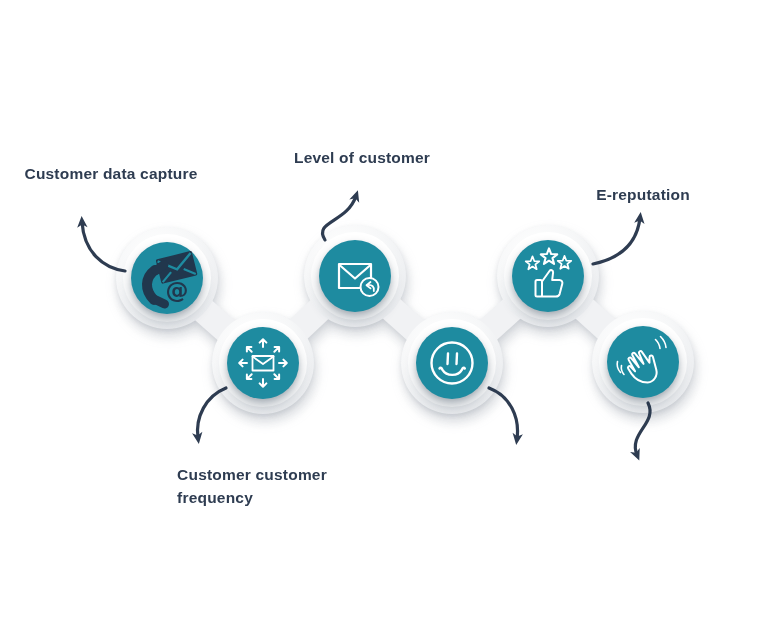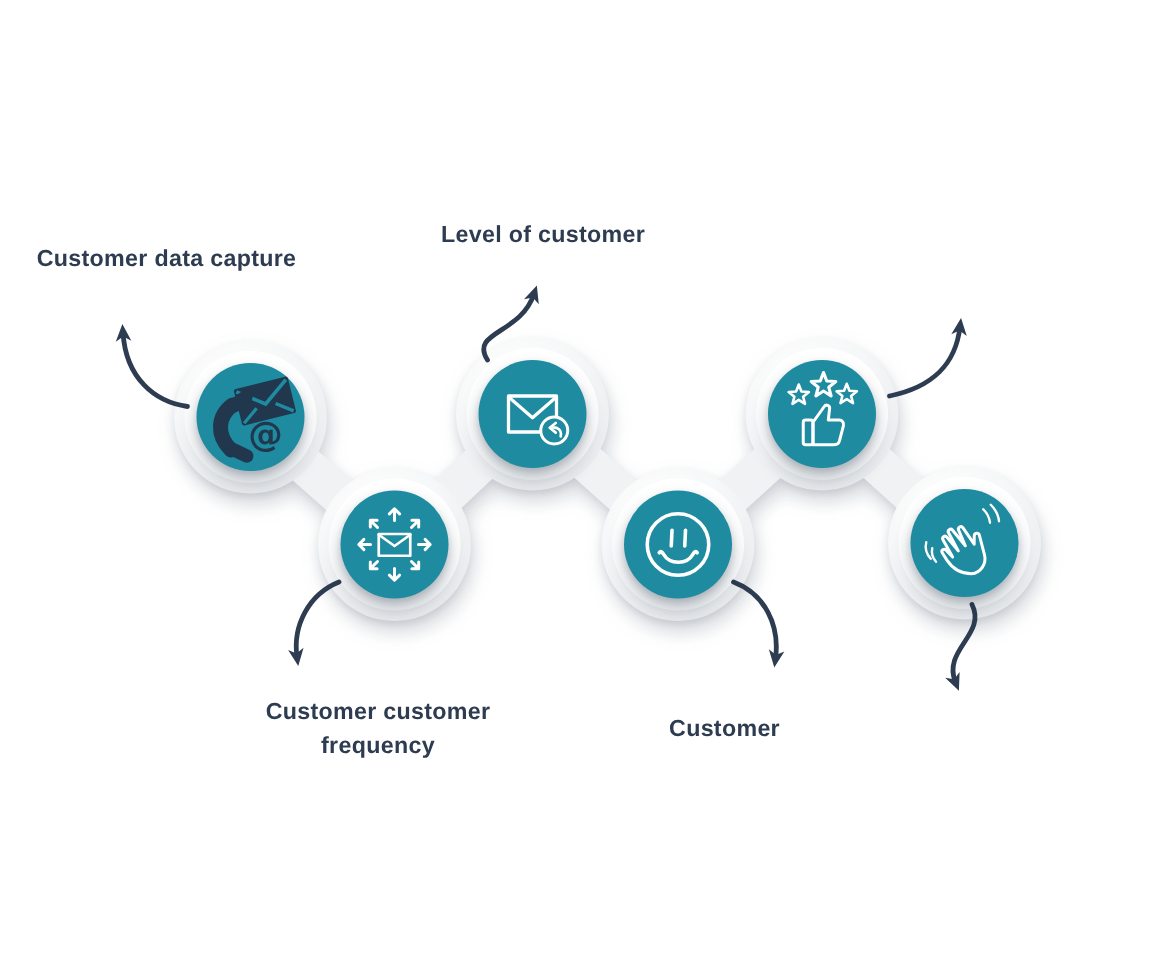--- a/index.html
+++ b/index.html
@@ -17,21 +17,21 @@
   .chain-group{filter:drop-shadow(2px 7px 6px rgba(125,135,150,.30)) drop-shadow(0 2px 2px rgba(125,135,150,.15));}
   .node{
     position:absolute;width:72px;height:72px;border-radius:50%;
     background:var(--teal);
     box-shadow:0 8px 13px rgba(25,45,65,.30), 0 2px 4px rgba(25,45,65,.14);
     display:flex;align-items:center;justify-content:center;
   }
   .node svg{display:block;}
   .label{
     position:absolute;transform:translate(-50%,-50%);
-    text-align:center;color:var(--text);
+    color:var(--text);
     font-size:15.5px;font-weight:700;line-height:23px;letter-spacing:.2px;
     white-space:nowrap;
   }
   .label span{display:block;}
   .arrow{stroke:var(--text);stroke-width:3.2;fill:none;stroke-linecap:round;}
 </style>
 </head>
 <body>
 
 <div class="canvas">
@@ -173,16 +173,18 @@
     <span>Customer data capture</span>
   </div>
   <div class="label" style="left:252px;top:486px">
     <span>Customer customer</span>
     <span>frequency</span>
   </div>
   <div class="label" style="left:362px;top:157px">
     <span>Level of customer</span>
   </div>
   <div class="label" style="left:483px;top:486px">
-    <span>Customer</span>
+  </div>
+  <div class="label" style="left:643px;top:194px">
+    <span>E-reputation</span>
   </div>
 
 </div>
 
 </body></html>

